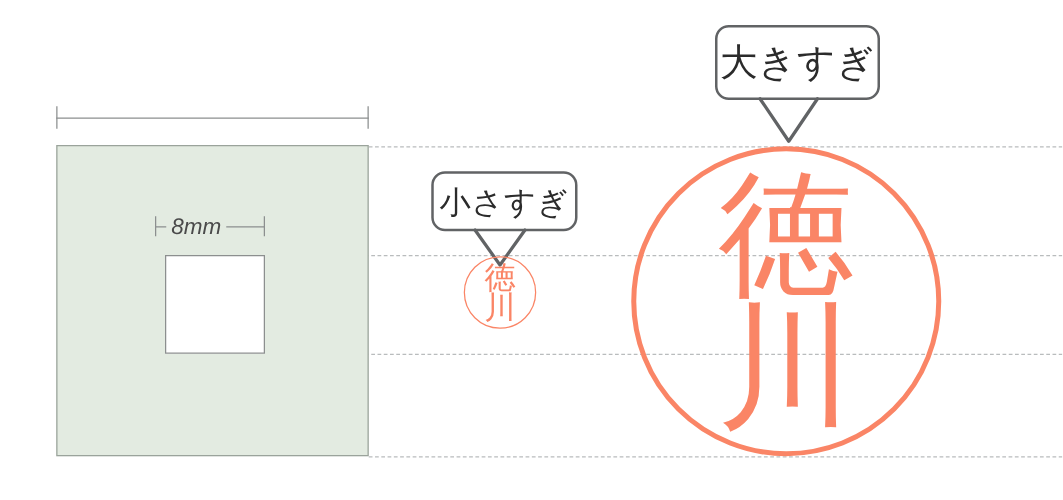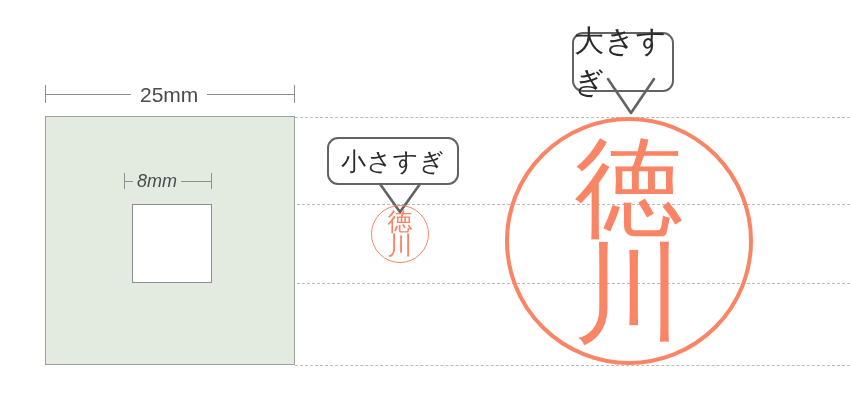--- a/index.html
+++ b/index.html
@@ -133,37 +133,36 @@
 <div id="stage">
 
   <div class="guide" style="left:295px; top:117px; width:555px;"></div>
   <div class="guide" style="left:132px; top:204px; width:718px;"></div>
   <div class="guide" style="left:132px; top:283px; width:718px;"></div>
   <div class="guide" style="left:295px; top:365px; width:555px;"></div>
 
   <div class="dim-line" style="left:45px; top:94px; width:250px;"></div>
   <div class="dim-cap" style="left:45px; top:85px; height:18px;"></div>
   <div class="dim-cap" style="left:294px; top:85px; height:18px;"></div>
-  <div class="dim-label dim-label-25" style="left:131px; top:84px;">25mm</div>
 
   <div class="green-square"></div>
 
   <div class="dim-line" style="left:124px; top:181px; width:88px;"></div>
   <div class="dim-cap" style="left:124px; top:173px; height:16px;"></div>
   <div class="dim-cap" style="left:211px; top:173px; height:16px;"></div>
   <div class="dim-label dim-label-8" style="left:133px; top:172px;font-style:italic;">8mm</div>
 
   <div class="inner-square"></div>
 
-  <div class="callout" style="left:327px; top:137px; width:132px; height:48px; font-size:25px;">小さすぎ</div>
+  <div class="callout" style="left:345px; top:137px; width:117px; height:48px; font-size:25px;">小さすぎ</div>
   <svg class="callout-tail" style="left:374px; top:182px; width:52px; height:34px;" viewBox="0 0 52 34">
     <path d="M 6 2 L 26 30 L 46 2" fill="none" stroke="#616365" stroke-width="2.6" stroke-linecap="round" stroke-linejoin="round"></path>
   </svg>
 
-  <div class="callout" style="left:572px; top:20px; width:102px; height:60px; font-size:30px;margin-top:12px;">大きすぎ</div>
+  <div class="callout" style="left:572px; top:20px; width:132px; height:60px; font-size:30px;">大きすぎ</div>
   <svg class="callout-tail" style="left:602px; top:77px; width:58px; height:40px;" viewBox="0 0 58 40">
     <path d="M 6 2 L 29 36 L 52 2" fill="none" stroke="#616365" stroke-width="2.6" stroke-linecap="round" stroke-linejoin="round"></path>
   </svg>
 
   <div class="stamp stamp-small">
     <span class="stamp-char">徳</span>
     <span class="stamp-char">川</span>
   </div>
 
   <div class="stamp stamp-big">

